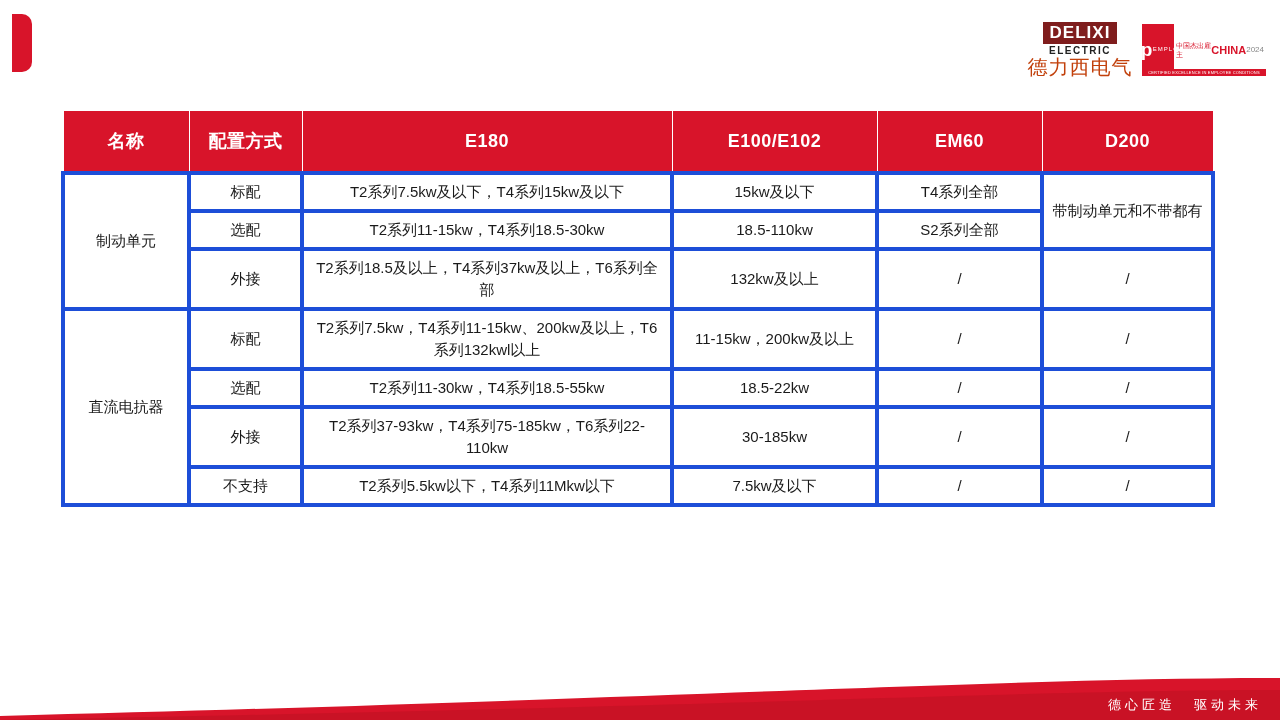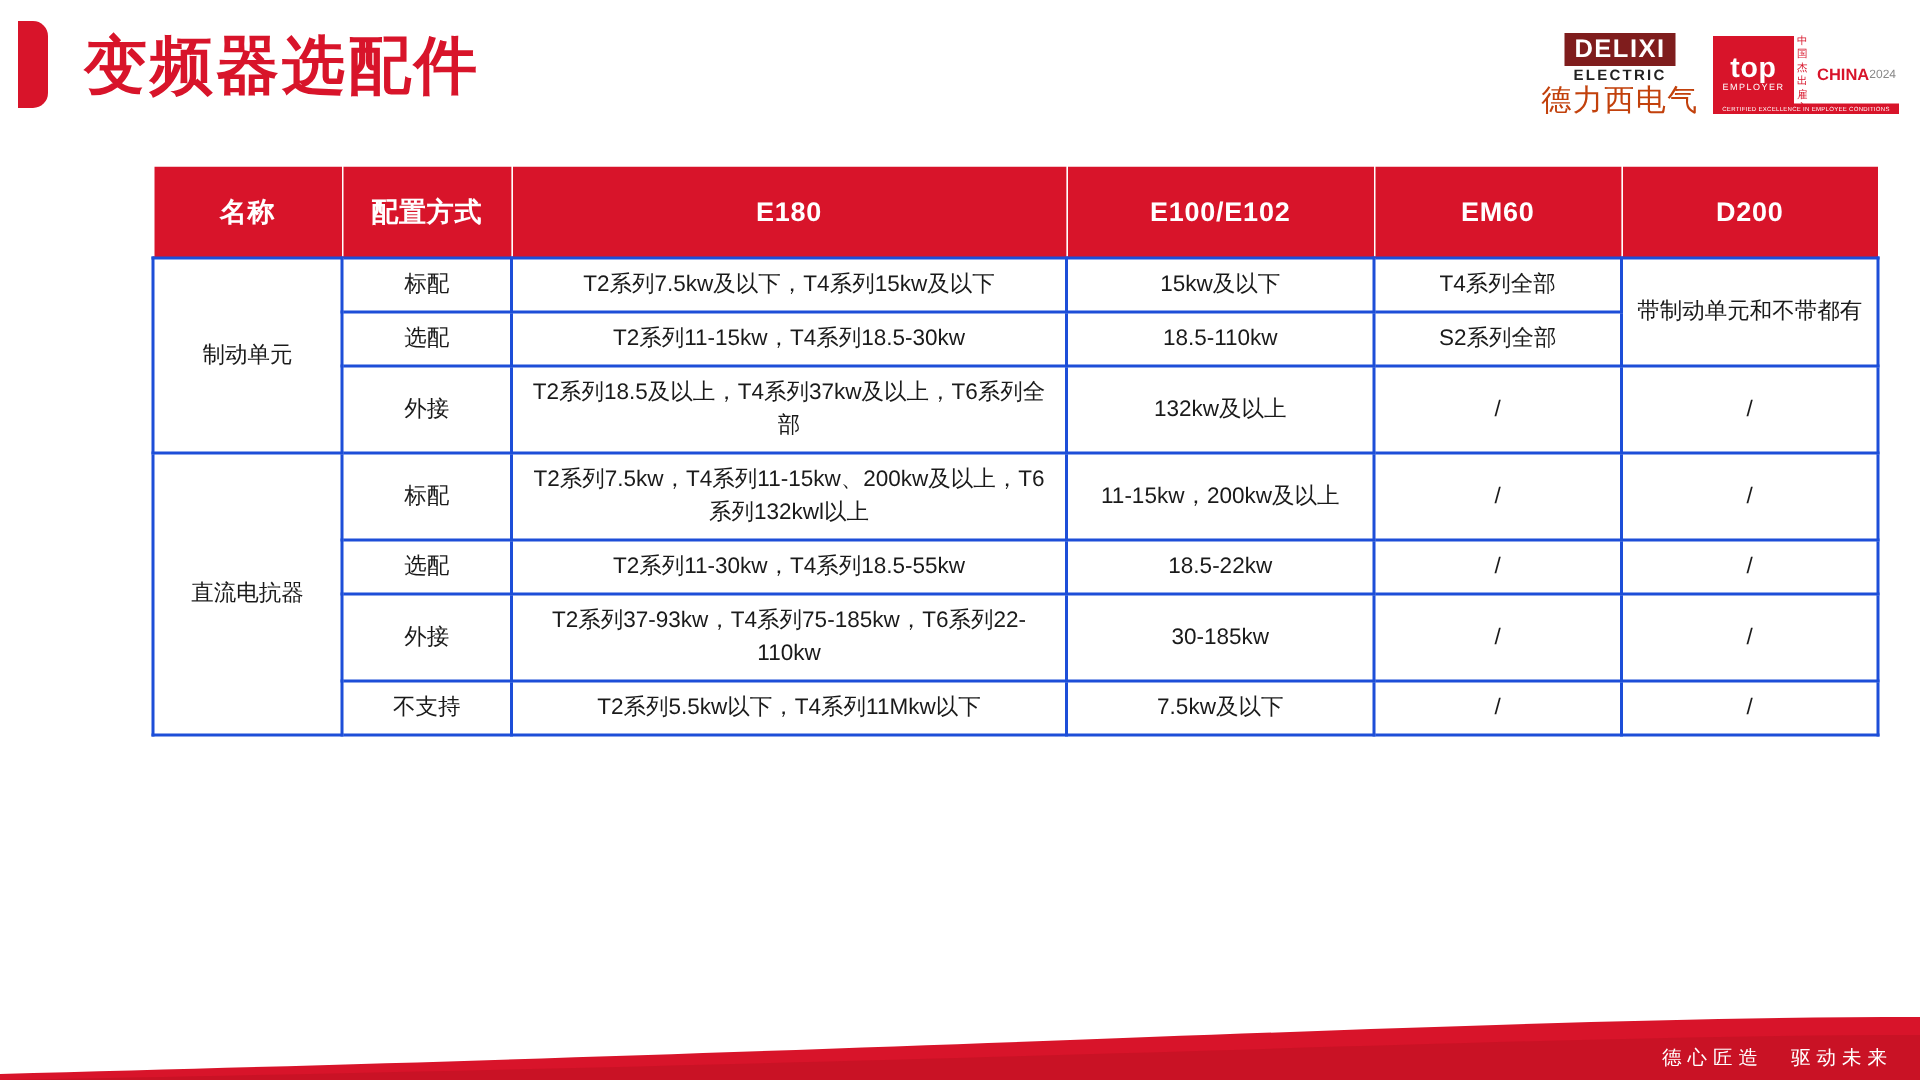--- a/index.html
+++ b/index.html
@@ -84,23 +84,23 @@
   .top-employer {
     width: 124px;
     height: 52px;
     background: #d8142a;
     display: flex;
     align-items: center;
     padding: 0;
     box-sizing: border-box;
   }
   .te-left {
-    width: 54px;
-    display: flex;
-    flex-direction: column;
+    width: 32px;
+    display: flex;
+    flex-direction: row;
     align-items: center;
     justify-content: center;
     color: #ffffff;
   }
   .te-top {
     font-size: 19px;
     font-weight: bold;
     line-height: 19px;
     letter-spacing: 0.5px;
   }
@@ -149,40 +149,39 @@
     letter-spacing: 0.2px;
   }
   .te-wrap { position: relative; }
 
   
   .table-wrap {
     position: absolute;
     left: 61px;
     top: 110px;
     width: 1150px;
-    margin-left: 40px;
   }
   table.spec {
     border-collapse: collapse;
     width: 1150px;
     table-layout: fixed;
   }
   table.spec th {
     background: #d8142a;
     color: #ffffff;
     font-size: 18px;
     font-weight: bold;
     height: 58px;
     border: 1px solid #ffffff;
     text-align: center;
     vertical-align: middle;
     letter-spacing: 0.5px;
   }
   table.spec td {
-    border: 2px solid #1d4ed8;
+    border: 4px solid #1d4ed8;
     text-align: center;
     vertical-align: middle;
     font-size: 15px;
     color: #1a1a1a;
     padding: 6px 8px;
     line-height: 22px;
   }
   td.group-name {
     font-size: 16px;
   }
@@ -221,21 +220,20 @@
     letter-spacing: 4px;
     white-space: nowrap;
   }
   .footer-text .sep { display: inline-block; width: 18px; }
 </style>
 </head>
 <body>
 
 <div class="slide-header">
   <div class="title-accent"></div>
-  <div class="slide-title">变频器选配件</div>
 
   <div class="logo-area">
     <div class="delixi-logo">
       <div class="delixi-wordmark">DELIXI</div>
       <div class="delixi-electric">ELECTRIC</div>
       <div class="delixi-cn">德力西电气</div>
     </div>
     <div class="te-wrap">
       <div class="top-employer">
         <div class="te-left">

